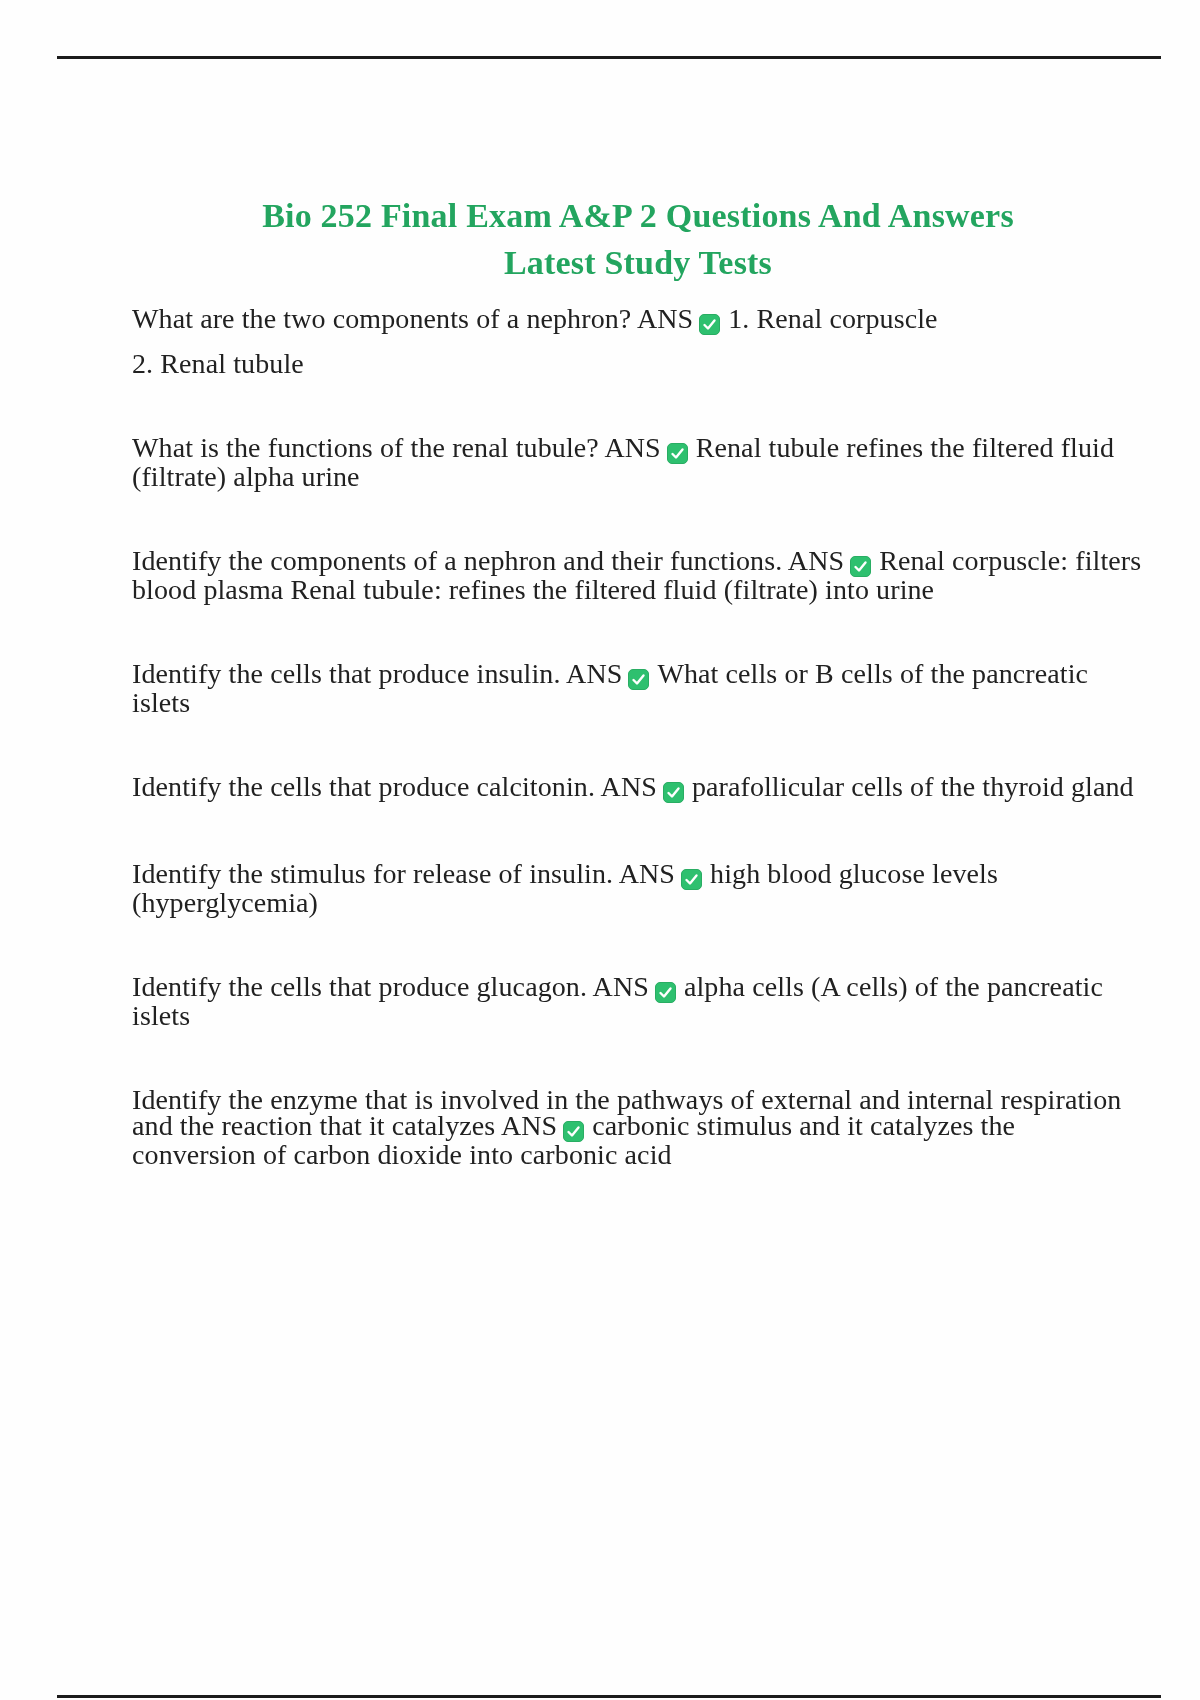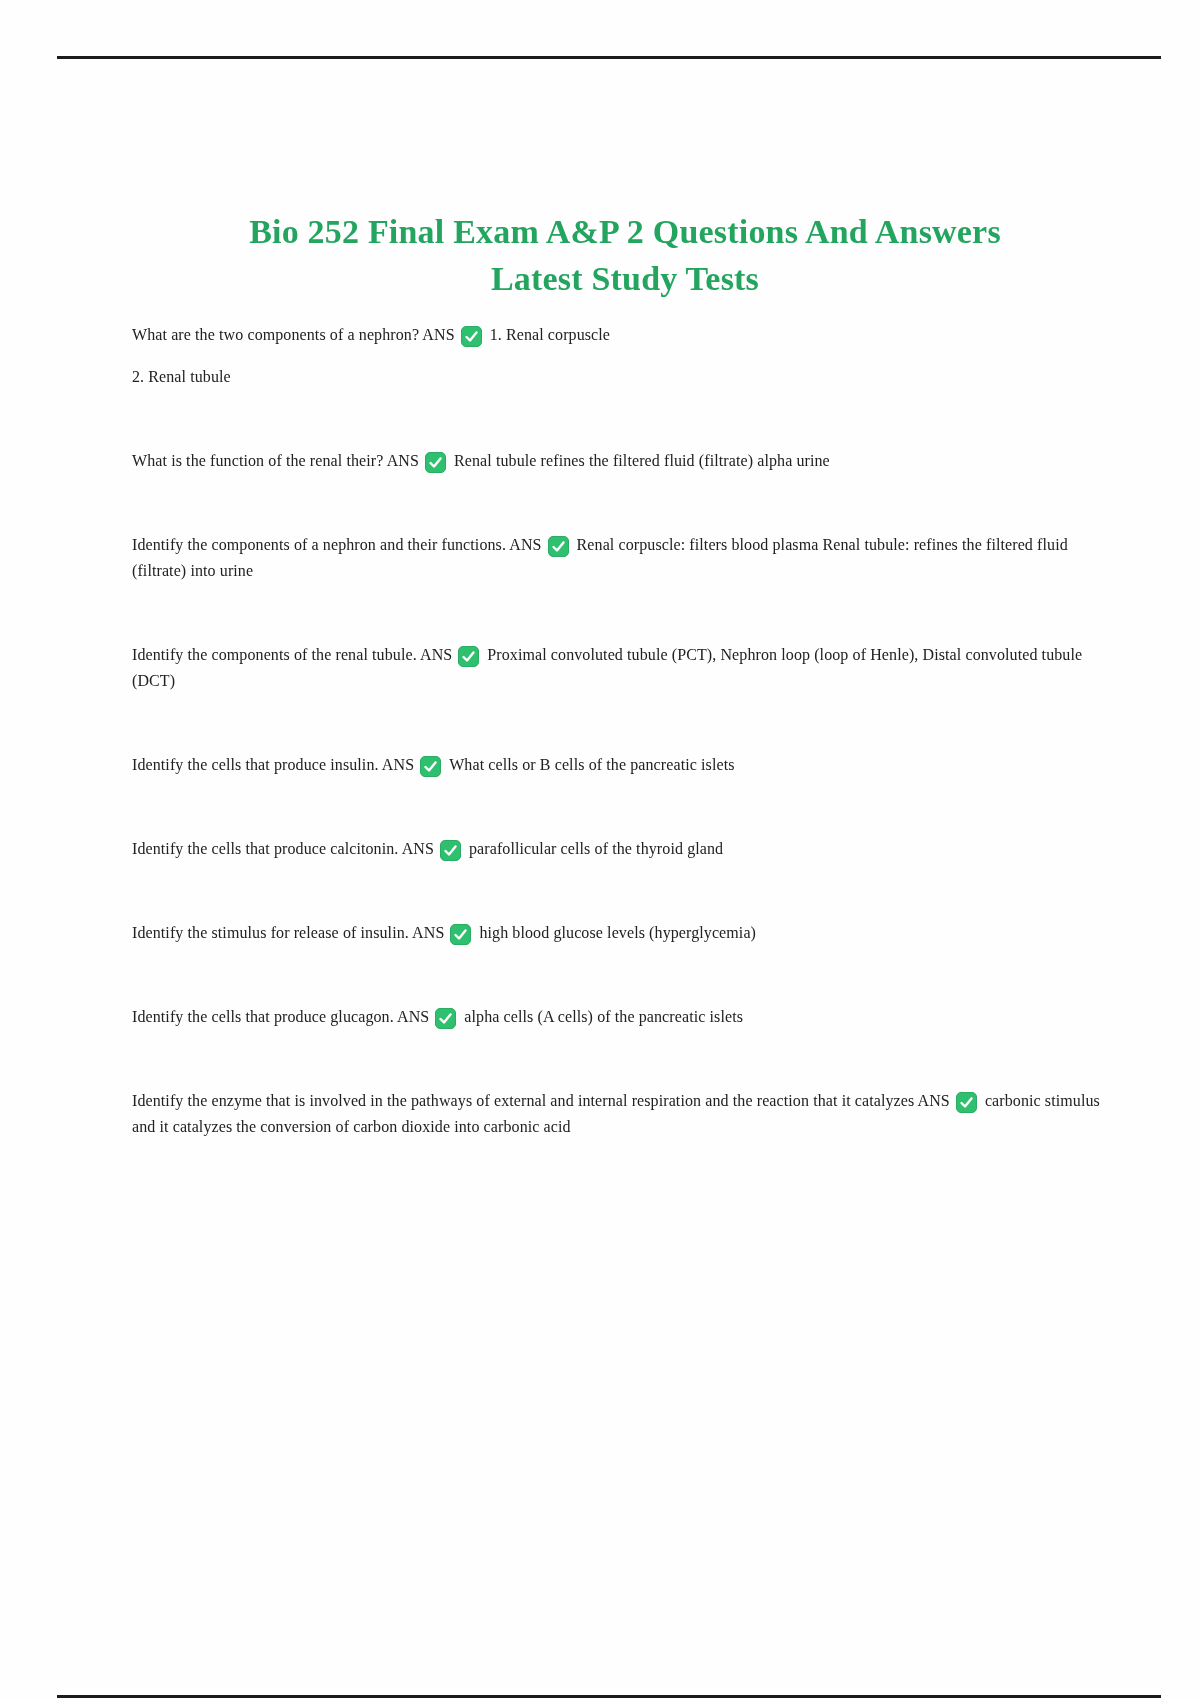--- a/index.html
+++ b/index.html
@@ -18,38 +18,38 @@
     position: absolute;
     left: 57px;
     width: 1104px;
     height: 3px;
     background: var(--rule-color, #1C1C1C);
   }
   .rule.top { top: 56px; }
   .rule.bottom { top: 1695px; }
   .content {
     position: absolute;
-    top: 16px; left: 0;
+    top: 0; left: 0;
     width: 100%;
-    padding: 0 82px 0 132px;
+    padding: 0 56px 0 132px;
   }
   .doc-title {
     margin-top: 133px;
     padding-top: 59px; 
     margin-top: 133px;
     text-align: center;
     color: var(--title-color, #23A55F);
     font-weight: bold;
     font-size: 34px;
     line-height: 47px;
     margin-bottom: 20px;
     letter-spacing: 0.2px;
   }
   .qa {
-    font-size: 16px;
+    font-size: 28px;
     line-height: 26px;
     margin-bottom: 58px;
     letter-spacing: 0.1px;
   }
   .qa.has-followup { margin-bottom: 16px; }
   .qa .check {
     display: inline-flex;
     align-items: center;
     justify-content: center;
     width: 21px;
@@ -78,42 +78,35 @@
       <span>What are the two components of a nephron? ANS</span><span class="check">
           <svg width="15" height="15" viewBox="0 0 15 15">
             <polyline points="2.5,8 6,11.5 12.5,3.5" fill="none" stroke="#FFFFFF" stroke-width="2.4" stroke-linecap="round" stroke-linejoin="round"></polyline>
           </svg>
         </span><span>1. Renal corpuscle</span>
     </p>
     <p class="qa">2. Renal tubule</p>
 
 
     <p class="qa">
-      <span>What is the function of the renal their? ANS</span><span class="check">
+      <span>What is the functions of the renal tubule? ANS</span><span class="check">
           <svg width="15" height="15" viewBox="0 0 15 15">
             <polyline points="2.5,8 6,11.5 12.5,3.5" fill="none" stroke="#FFFFFF" stroke-width="2.4" stroke-linecap="round" stroke-linejoin="round"></polyline>
           </svg>
         </span><span>Renal tubule refines the filtered fluid (filtrate) alpha urine</span>
     </p>
 
     <p class="qa">
       <span>Identify the components of a nephron and their functions. ANS</span><span class="check">
           <svg width="15" height="15" viewBox="0 0 15 15">
             <polyline points="2.5,8 6,11.5 12.5,3.5" fill="none" stroke="#FFFFFF" stroke-width="2.4" stroke-linecap="round" stroke-linejoin="round"></polyline>
           </svg>
         </span><span>Renal corpuscle: filters blood plasma Renal tubule: refines the filtered fluid (filtrate) into urine</span>
     </p>
 
-    <p class="qa">
-      <span>Identify the components of the renal tubule. ANS</span><span class="check">
-          <svg width="15" height="15" viewBox="0 0 15 15">
-            <polyline points="2.5,8 6,11.5 12.5,3.5" fill="none" stroke="#FFFFFF" stroke-width="2.4" stroke-linecap="round" stroke-linejoin="round"></polyline>
-          </svg>
-        </span><span>Proximal convoluted tubule (PCT), Nephron loop (loop of Henle), Distal convoluted tubule (DCT)</span>
-    </p>
 
     <p class="qa">
       <span>Identify the cells that produce insulin. ANS</span><span class="check">
           <svg width="15" height="15" viewBox="0 0 15 15">
             <polyline points="2.5,8 6,11.5 12.5,3.5" fill="none" stroke="#FFFFFF" stroke-width="2.4" stroke-linecap="round" stroke-linejoin="round"></polyline>
           </svg>
         </span><span>What cells or B cells of the pancreatic islets</span>
     </p>
 
     <p class="qa">

